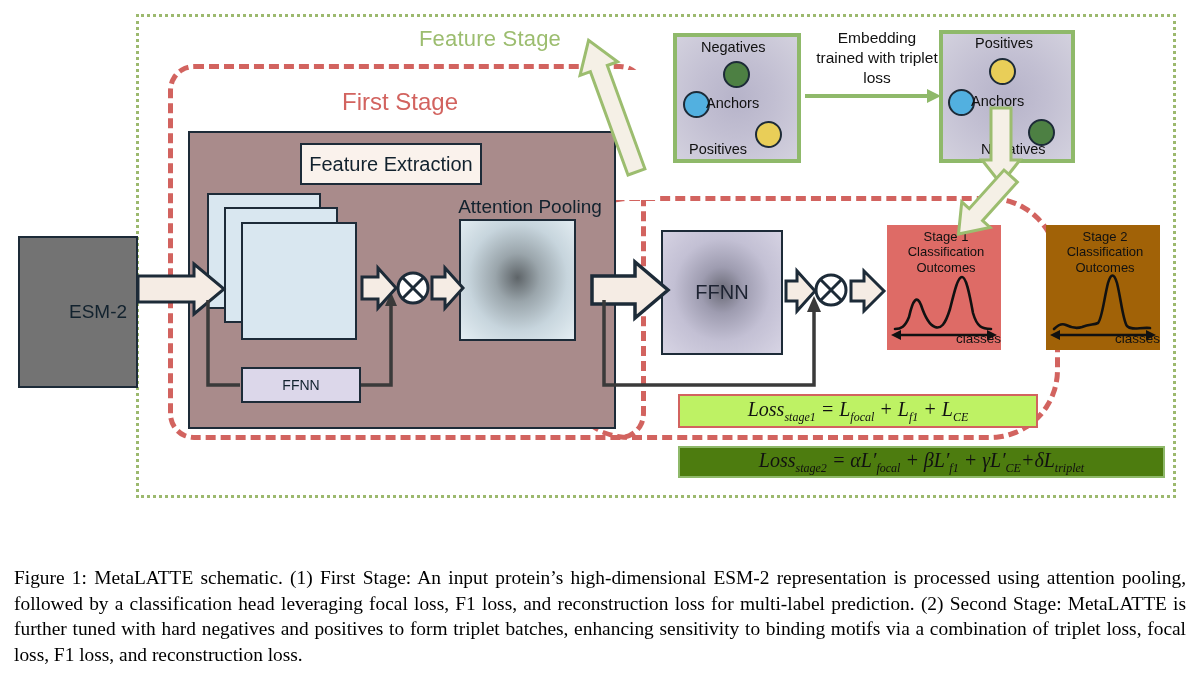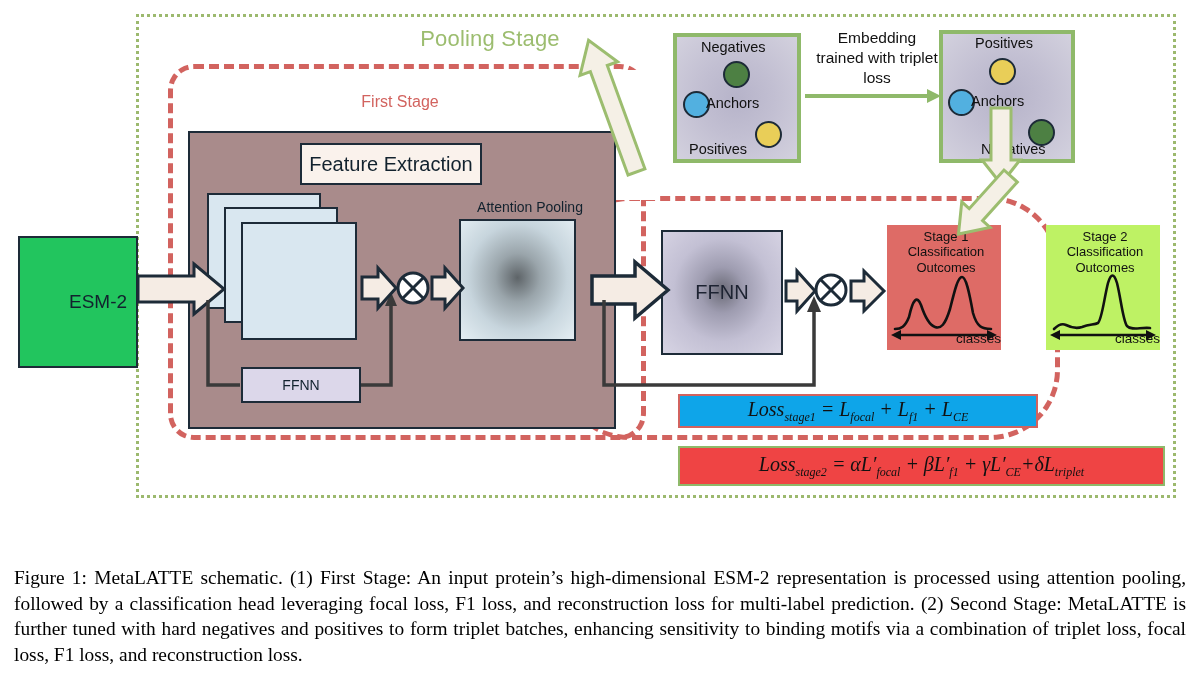--- a/index.html
+++ b/index.html
@@ -25,27 +25,27 @@
   }
   #first-stage-blob2{
     left:560px;top:196px;width:500px;height:244px;
     border:5px dashed #d2635f;border-radius:70px;box-sizing:border-box;
     border-left:none;
   }
   #blob-mask-a{left:566px;top:70px;width:90px;height:130px;background:#fff;}
   #blob-mask-b{left:566px;top:300px;width:14px;height:110px;background:#fff;}
   #first-stage-label{
     left:280px;top:88px;width:240px;height:28px;
-    color:#d2635f;font-size:16px;
+    color:#d2635f;font-size:24px;
   }
 
   
   #esm2-box{
-    left:18px;top:236px;width:120px;height:132px;
-    background:#22c55e;border:2px solid #1d2b38;box-sizing:border-box;
+    left:18px;top:236px;width:120px;height:152px;
+    background:#737373;border:2px solid #1d2b38;box-sizing:border-box;
     font-size:19px;color:#12222e;padding-left:40px;
   }
 
   
   #feature-panel{
     left:188px;top:131px;width:428px;height:298px;
     background:#a98b8b;border:2px solid #1d2b38;box-sizing:border-box;
   }
   #feature-extraction-label{
     left:300px;top:143px;width:182px;height:42px;
@@ -58,21 +58,21 @@
   #sheet-front{left:241px;top:222px;width:116px;height:118px;}
 
   #ffnn-small{
     left:241px;top:367px;width:120px;height:36px;
     background:#dcd7ea;border:2px solid #1d2b38;box-sizing:border-box;
     font-size:14px;color:#12222e;
   }
 
   #attention-pooling-label{
     left:440px;top:195px;width:180px;height:24px;
-    font-size:14px;color:#12222e;
+    font-size:19px;color:#12222e;
   }
   #attention-pooling-box{
     left:459px;top:219px;width:117px;height:122px;
     border:2px solid #1d2b38;box-sizing:border-box;
     background:radial-gradient(ellipse at 50% 48%, #5e6468 0%, #9aa5ab 28%, #c7d5dd 62%, #e4eef3 100%);
   }
 
   
   #ffnn-big{
     left:661px;top:230px;width:122px;height:125px;
@@ -97,53 +97,53 @@
   #embedding-caption{
     left:812px;top:28px;width:130px;height:74px;
     font-size:15.5px;line-height:1.28;color:#111;text-align:center;
   }
 
   
   #stage1-outcome{
     left:887px;top:225px;width:114px;height:125px;background:#de6b66;
   }
   #stage2-outcome{
-    left:1046px;top:225px;width:114px;height:125px;background:#bef264;
+    left:1046px;top:225px;width:114px;height:125px;background:#a16207;
   }
   .oc-title{position:absolute;left:4px;right:0;top:4px;font-size:13px;line-height:1.18;color:#111;text-align:center;}
   .oc-classes{position:absolute;left:0;right:0;bottom:4px;font-size:13.5px;color:#111;text-align:right;}
 
   
   #loss1-box{
     left:678px;top:394px;width:360px;height:34px;
-    background:#0ea5e9;border:2px solid #d2635f;box-sizing:border-box;
+    background:#bef264;border:2px solid #d2635f;box-sizing:border-box;
   }
   #loss2-box{
-    left:678px;top:446px;width:487px;height:40px;
-    background:#ef4444;border:2px solid #8fb96a;box-sizing:border-box;
+    left:678px;top:446px;width:487px;height:32px;
+    background:#4d7c0f;border:2px solid #8fb96a;box-sizing:border-box;
   }
   .eq{font-family:"Liberation Serif",serif;font-style:italic;font-size:20px;color:#111;white-space:nowrap;}
   .eq sub{font-size:12px;font-style:italic;}
 
   
   #caption{
     left:14px;top:533px;width:1172px;
     font-family:"Liberation Serif",serif;font-size:19.4px;line-height:1.32;
     color:#000;text-align:justify;margin-top:32px;
   }
 
   svg.overlay{position:absolute;left:0;top:0;width:1200px;height:677px;pointer-events:none;}
 </style>
 </head>
 <body>
 
 <div id="root">
 
   <div class="abs" id="second-stage-box"></div>
-  <div class="abs ctr" id="second-stage-label">Pooling Stage</div>
+  <div class="abs ctr" id="second-stage-label">Feature Stage</div>
 
   <div class="abs" id="first-stage-blob"></div>
   <div class="abs" id="first-stage-blob2"></div>
   <div class="abs" id="blob-mask-a"></div>
   <div class="abs" id="blob-mask-b"></div>
   <div class="abs ctr" id="first-stage-label">First Stage</div>
 
   <div class="abs ctr" id="esm2-box">ESM-2</div>
 
   <div class="abs" id="feature-panel"></div>

